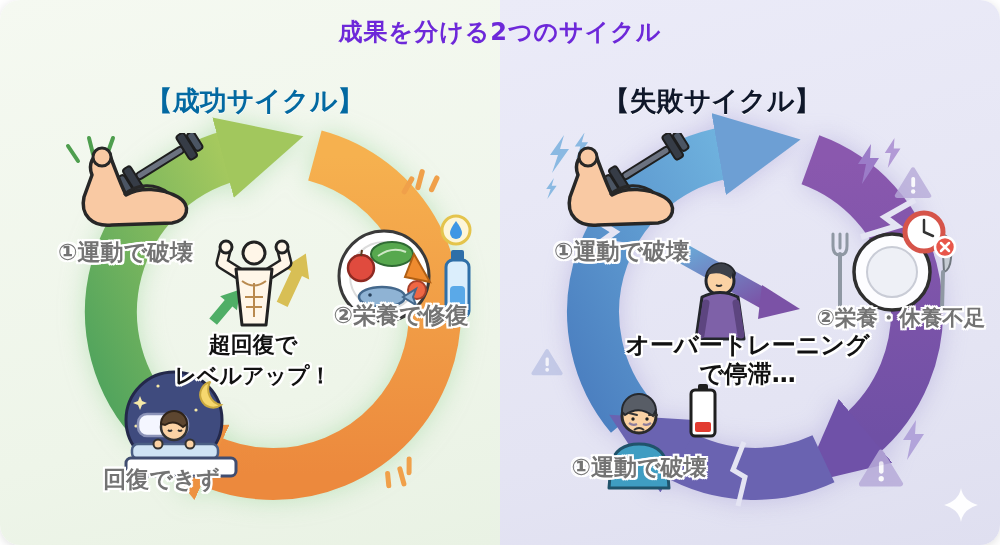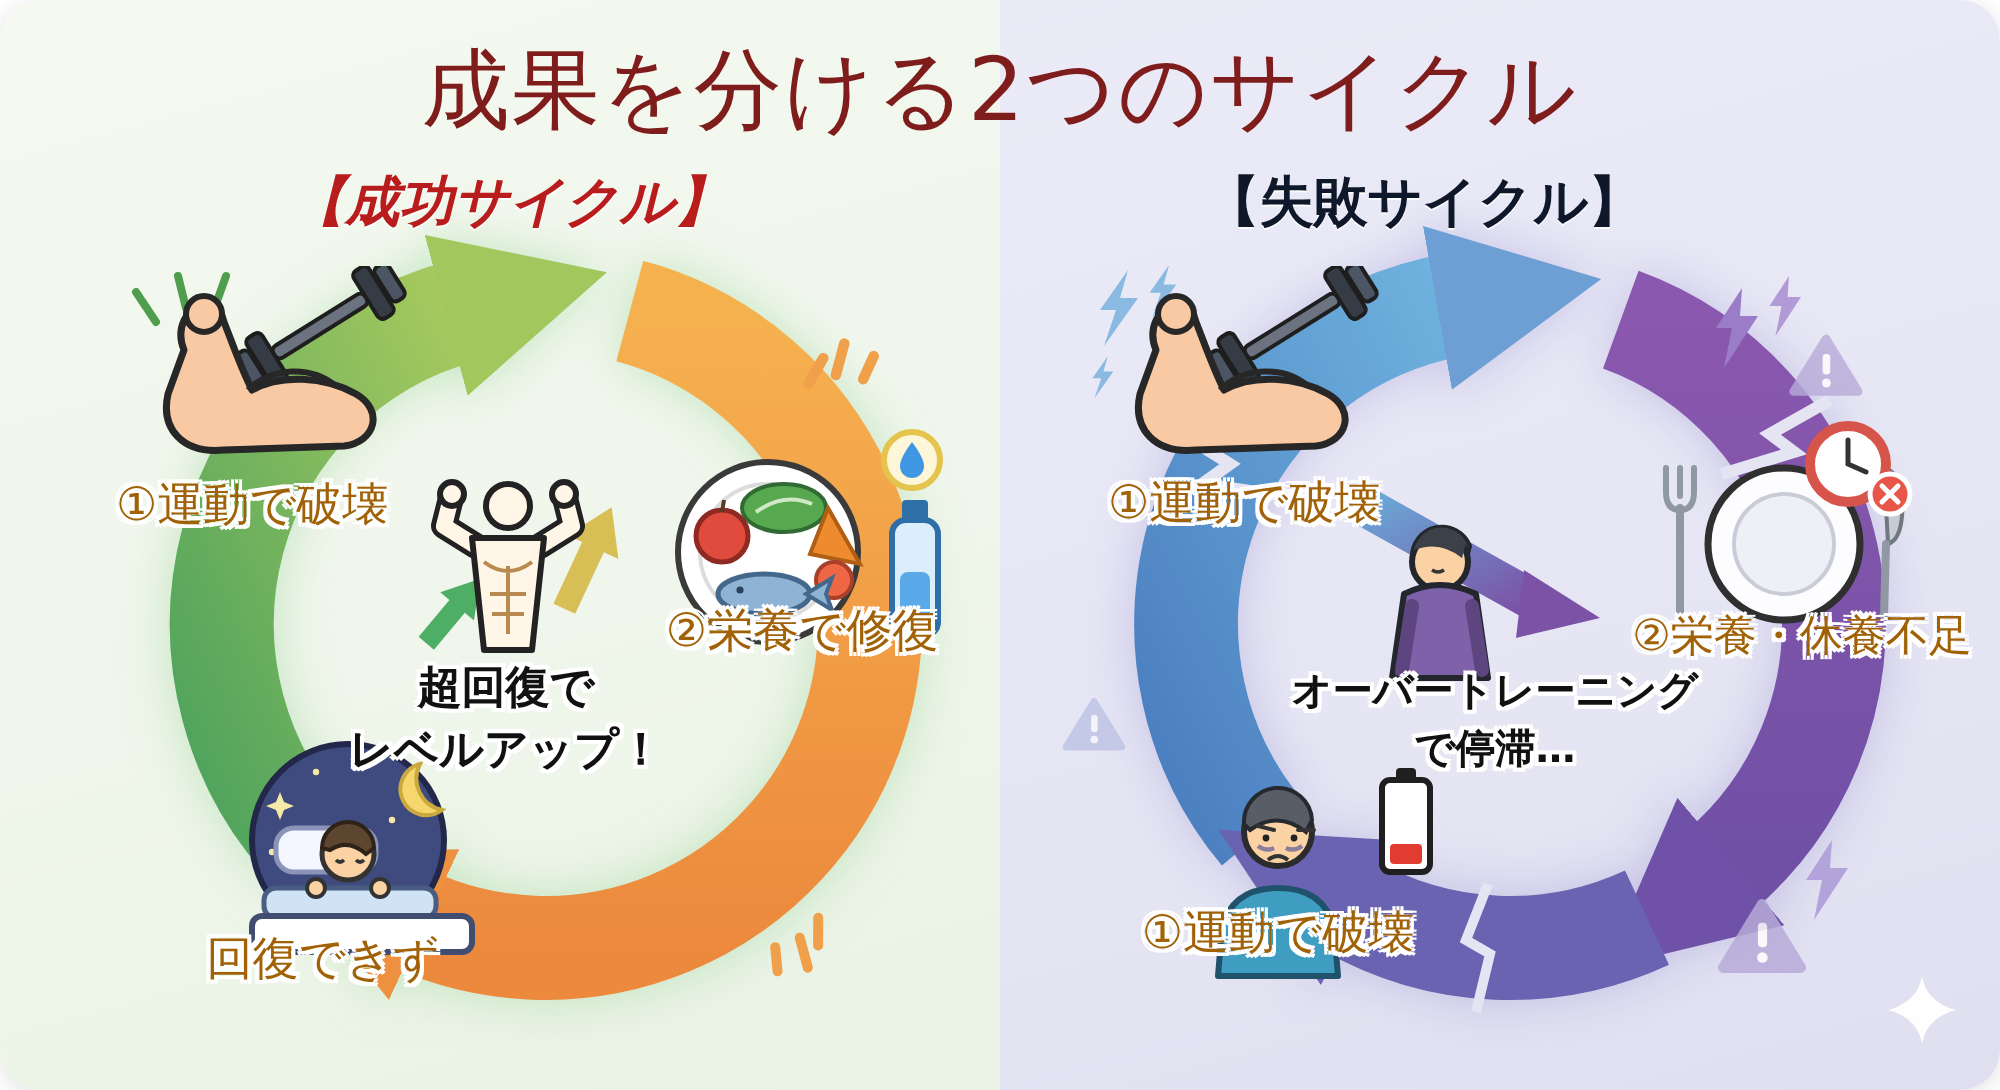--- a/index.html
+++ b/index.html
@@ -2,31 +2,31 @@
 <html><head>
 <meta charset="utf-8">
 <style>
   html,body{margin:0;padding:0;background:#ffffff;font-family:"DejaVu Sans","Liberation Sans",sans-serif;}
   #card{position:relative;width:1000px;height:545px;border-radius:20px;overflow:hidden;
         box-shadow:0 2px 10px rgba(0,0,0,.12);background:#fff;}
   .half{position:absolute;top:0;height:100%;}
   .half.success{left:0;width:500px;background:linear-gradient(165deg,#f5f9f1 0%,#eef5e9 70%,#e9f2e4 100%);}
   .half.failure{left:500px;width:500px;background:linear-gradient(165deg,#ebebf8 0%,#e4e4f3 70%,#dfdff0 100%);}
   .abs{position:absolute;}
-  .title{top:16px;left:0;width:100%;text-align:center;font-size:44px;font-weight:400;color:#7f1d1d;letter-spacing:1px;}
+  .title{top:16px;left:0;width:100%;text-align:center;font-size:24px;font-weight:700;color:#6d28d9;letter-spacing:1px;}
   .section-heading{top:83px;font-size:27px;font-weight:800;text-align:center;width:400px;
      text-shadow:0 1px 0 rgba(255,255,255,.8);}
-  .hs{left:55px;color:#b91c1c;font-style:italic;}
+  .hs{left:55px;color:#0369a1;}
   .hf{left:512px;color:#0f172a;}
-  .lbl{font-weight:400;color:#a16207;font-size:23px;white-space:nowrap;
+  .lbl{font-weight:700;color:#737373;font-size:23px;white-space:nowrap;
        text-shadow:-2px -2px 0 #fff,2px -2px 0 #fff,-2px 2px 0 #fff,2px 2px 0 #fff,-2px 0 0 #fff,2px 0 0 #fff,0 -2px 0 #fff,0 2px 0 #fff;}
   .center-txt{font-weight:800;color:#111;text-align:center;
        text-shadow:-2px -2px 0 #fff,2px -2px 0 #fff,-2px 2px 0 #fff,2px 2px 0 #fff,-2px 0 0 #fff,2px 0 0 #fff,0 -2px 0 #fff,0 2px 0 #fff;}
   .ctr-s{left:143px;top:329px;width:220px;font-size:22px;line-height:31px;}
-  .ctr-f{left:620px;top:331px;width:255px;font-size:20px;line-height:29px;}
+  .ctr-f{left:620px;top:331px;width:255px;font-size:24px;line-height:29px;}
   .l3{line-height:27px;text-align:center;}
   svg{display:block;}
   .ring-s{filter:drop-shadow(0 0 12px rgba(150,212,150,.5));}
   .ring-f{filter:drop-shadow(0 0 12px rgba(150,140,205,.4));}
 </style>
 </head>
 <body>
 
 <div id="card">
   <div class="half success"></div>

